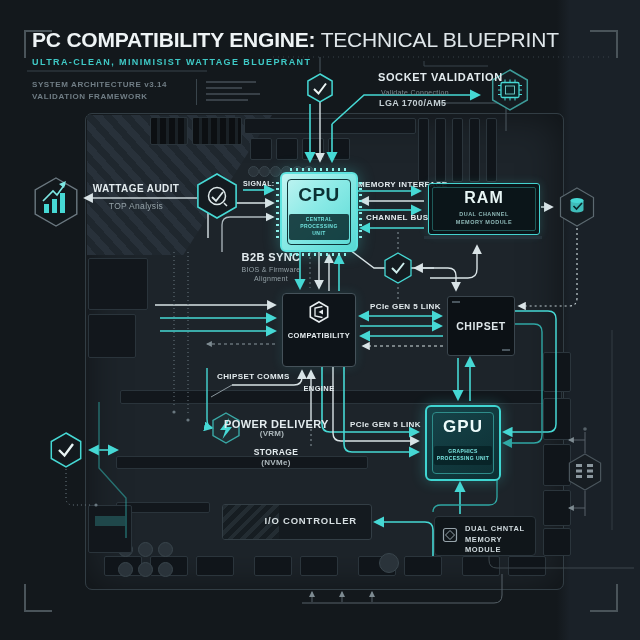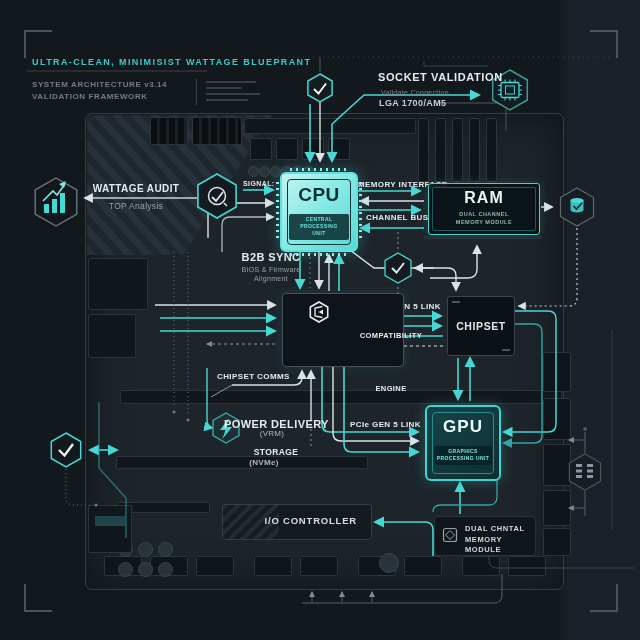--- a/index.html
+++ b/index.html
@@ -34,21 +34,21 @@
   .cpu-t{position:absolute;top:10px;width:100%;text-align:center;font-size:19px;font-weight:800;color:#0b3134;letter-spacing:.5px;}
   .band{position:absolute;left:7px;right:7px;border-radius:2px;text-align:center;}
   .cpu .band{top:40px;background:rgba(8,40,44,.85);padding:2px 0 3px;}
   .band div{font-size:5px;font-weight:700;color:#6fe2de;letter-spacing:.4px;line-height:7px;}
   .pins{position:absolute;background:repeating-linear-gradient(90deg,#8beee9 0 2px,transparent 2px 6px);height:3px;}
   .pinsv{position:absolute;background:repeating-linear-gradient(180deg,#8beee9 0 2px,transparent 2px 6px);width:3px;}
   .ram{border:1.5px solid #44d2cf;border-radius:3px;background:rgba(10,20,24,.93);box-shadow:0 0 10px rgba(68,210,207,.2);}
   .ram-in{position:absolute;left:3px;top:3px;right:3px;bottom:3px;border:1px solid #1e5a59;border-radius:2px;}
   .ram-t{position:absolute;top:5px;width:100%;text-align:center;font-size:16px;font-weight:800;color:#e8f6f5;letter-spacing:1px;}
   .ram-s{position:absolute;width:100%;text-align:center;font-size:5.5px;font-weight:700;color:#8fb9b8;letter-spacing:.5px;}
-  .box{background:#0e1419;border:1px solid #45525a;border-radius:4px;box-shadow:0 0 12px rgba(70,216,212,.12);padding-left:48px;}
+  .box{background:#0e1419;border:1px solid #45525a;border-radius:4px;box-shadow:0 0 12px rgba(70,216,212,.12);}
   .box2{background:#0c1115;border:1px solid #3a454d;border-radius:3px;}
   .compat-t{position:absolute;width:100%;text-align:center;font-size:7.5px;font-weight:800;color:#e6edf0;letter-spacing:.4px;}
   .gpu{border:2px solid #3fd5d1;border-radius:6px;box-shadow:0 0 14px rgba(63,213,209,.3);
     background:linear-gradient(145deg,#16444a,#0d2f33);}
   .gpu-in{position:absolute;left:5px;top:5px;right:5px;bottom:5px;border:1px solid #2e8c8a;border-radius:4px;}
   .gpu-t{position:absolute;top:10px;width:100%;text-align:center;font-size:17px;font-weight:800;color:#ecfbfa;letter-spacing:1px;}
   .gpu .band{top:39px;background:rgba(6,32,36,.8);padding:2px 0 3px;}
   .gpu .band div{color:#79e5e1;}
   .io{background:#141a1f;border:1px solid #333e45;border-radius:3px;overflow:hidden;}
   .io-hatch{position:absolute;left:0;top:0;bottom:0;width:56px;
@@ -327,20 +327,23 @@
         <rect x="576" y="464" width="6" height="3"></rect>
           <rect x="587" y="464" width="6" height="3"></rect>
         <rect x="576" y="469.5" width="6" height="3"></rect>
           <rect x="587" y="469.5" width="6" height="3"></rect>
         <rect x="576" y="475" width="6" height="3"></rect>
           <rect x="587" y="475" width="6" height="3"></rect>
       </g>
     </g>
   </svg>
 
+  <div class="abs z10 title" style="left:32px;top:28px;">
+    <span class="b">PC COMPATIBILITY ENGINE:</span><span class="l"> TECHNICAL BLUEPRINT</span>
+  </div>
   <div class="abs z10 subtitle" style="left:32px;top:57px;">ULTRA-CLEAN, MINIMISIST WATTAGE BLUEPRANT</div>
   <div class="abs z10 meta" style="left:32px;top:80px;">SYSTEM ARCHITECTURE v3.14</div>
   <div class="abs z10 meta" style="left:32px;top:92px;">VALIDATION FRAMEWORK</div>
   <div class="abs z10" style="left:196px;top:79px;width:1px;height:26px;background:#39444b;"></div>
   <div class="abs z10" style="left:206px;top:81px;width:58px;">
     <div class="specbar" style="width:50px;"></div>
     <div class="specbar" style="width:36px;"></div>
     <div class="specbar" style="width:54px;"></div>
     <div class="specbar" style="width:42px;"></div>
   </div>
@@ -354,23 +357,23 @@
 
   <div class="abs z10 lb" style="left:243px;top:180px;font-size:7px;">SIGNAL:</div>
   <div class="abs z10 lb" style="left:358px;top:180px;font-size:8px;">MEMORY INTERFACE</div>
   <div class="abs z10 lb" style="left:366px;top:213px;font-size:8px;">CHANNEL BUS</div>
   <div class="abs z10 lb ctr" style="left:236px;top:251px;width:70px;font-size:11px;">B2B SYNC</div>
   <div class="abs z10 lg ctr" style="left:228px;top:266px;width:86px;font-size:7px;">BIOS &amp; Firmware</div>
   <div class="abs z10 lg ctr" style="left:228px;top:275px;width:86px;font-size:7px;">Alignment</div>
   <div class="abs z10 lb" style="left:370px;top:302px;font-size:8px;">PCIe GEN 5 LINK</div>
   <div class="abs z10 lb" style="left:217px;top:372px;font-size:8px;">CHIPSET COMMS</div>
   <div class="abs z10 lb ctr" style="left:224px;top:418px;width:96px;font-size:11px;">POWER DELIVERY</div>
-  <div class="abs z10 lg ctr" style="left:224px;top:429px;width:96px;font-size:8px;color:#aeb9bd;font-weight:400;">(VRM)</div>
+  <div class="abs z10 lg ctr" style="left:224px;top:429px;width:96px;font-size:8px;color:#aeb9bd;font-weight:700;">(VRM)</div>
   <div class="abs z10 lb ctr" style="left:232px;top:447px;width:88px;font-size:8.5px;">STORAGE</div>
-  <div class="abs z10 lg ctr" style="left:220px;top:458px;width:88px;font-size:8px;color:#aeb9bd;font-weight:700;text-align:center;">(NVMe)</div>
+  <div class="abs z10 lg ctr" style="left:232px;top:458px;width:88px;font-size:8px;color:#aeb9bd;font-weight:700;text-align:center;">(NVMe)</div>
   <div class="abs z10 lb" style="left:350px;top:420px;font-size:8px;">PCIe GEN 5 LINK</div>
 
   <div class="abs z10 cpu" style="left:280px;top:172px;width:74px;height:76px;">
     <div class="cpu-in"></div>
     <div class="cpu-t">CPU</div>
     <div class="band" style="top:40px;">
       <div>CENTRAL PROCESSING</div>
       <div>UNIT</div>
     </div>
     <div class="pins" style="left:8px;right:8px;top:-6px;"></div>

